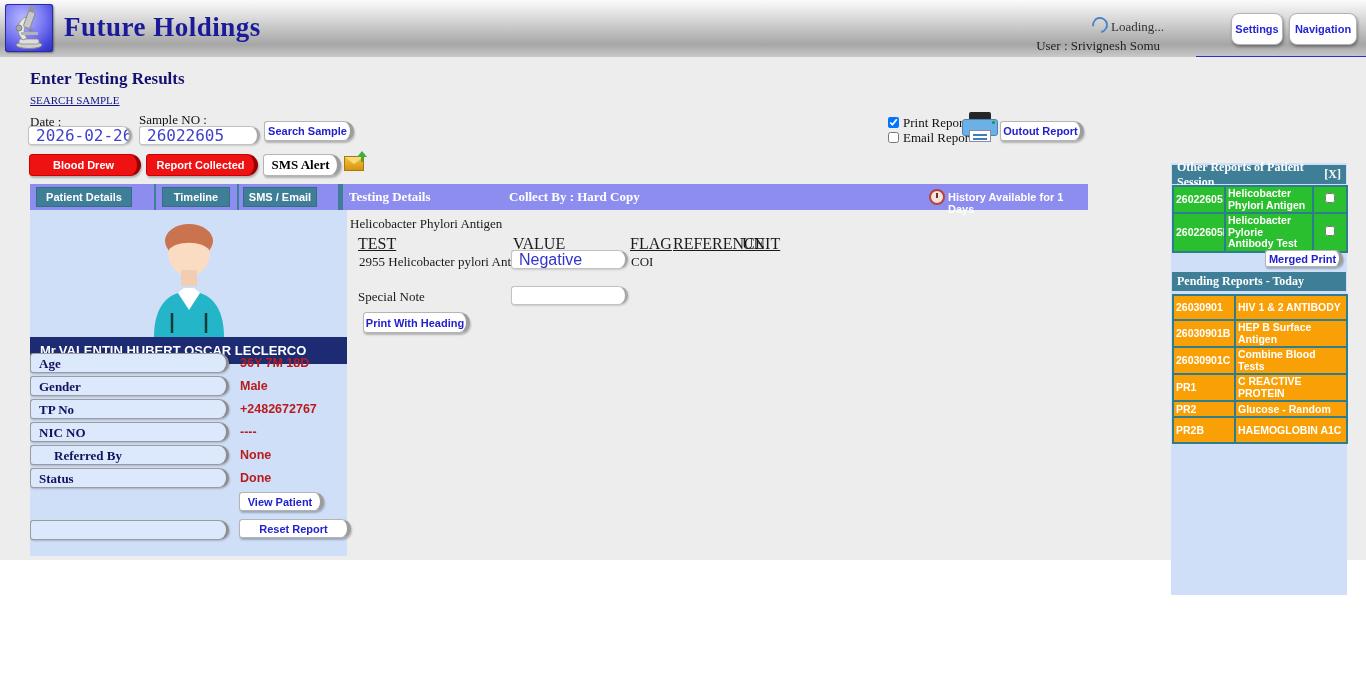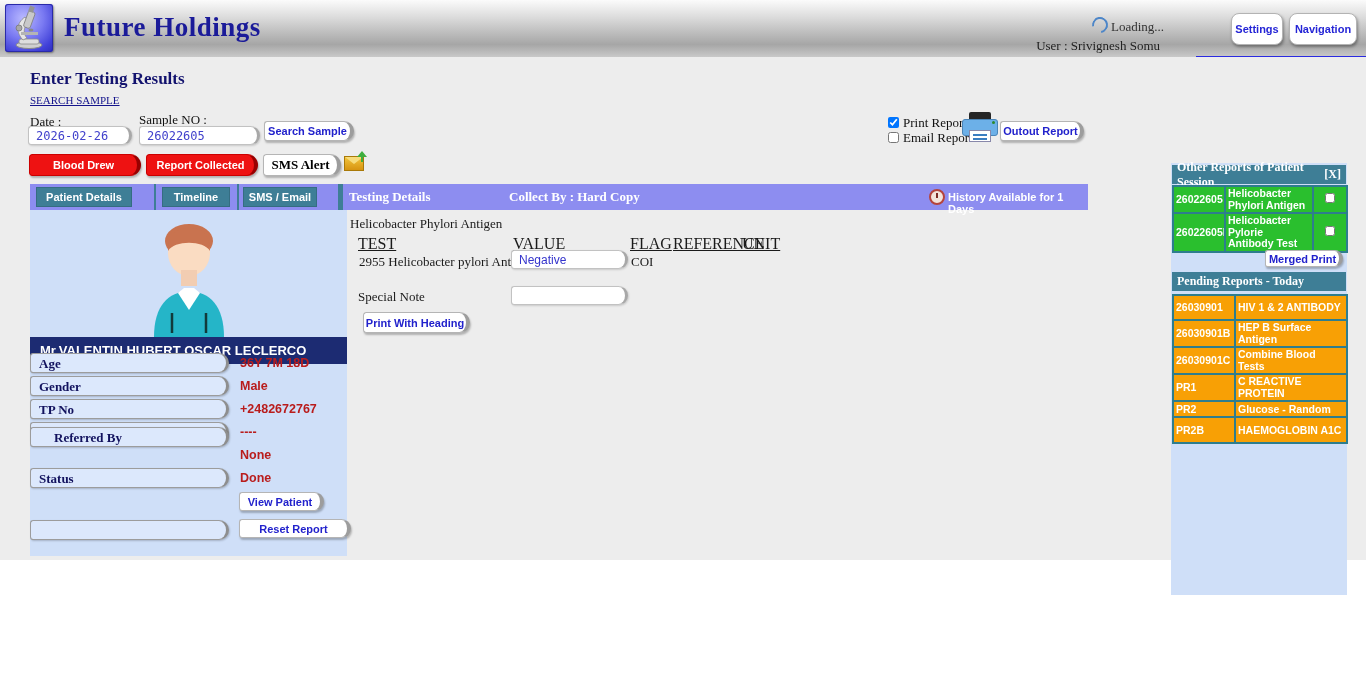--- a/index.html
+++ b/index.html
@@ -34,21 +34,21 @@
   
   .main-bg{left:0;top:57px;width:1366px;height:503px;background:#ededed;}
 
   .page-title{left:30px;top:69px;font-family:"Liberation Serif",serif;font-size:17px;
     font-weight:bold;color:#12126e;}
   .search-link{left:30px;top:94px;font-family:"Liberation Serif",serif;font-size:11px;
     color:#14148c;text-decoration:underline;cursor:pointer;}
 
   .form-label{font-family:"Liberation Serif",serif;font-size:13px;color:#111;}
   .pill-input{background:#fff;border:1px solid #c2c2c2;border-right:3px solid #a8a8a8;
-    border-radius:4px 12px 12px 4px;font-family:"DejaVu Sans Mono",monospace;font-size:12px;
+    border-radius:4px 12px 12px 4px;font-family:"DejaVu Sans Mono",monospace;font-size:16px;
     color:#4141cc;padding:0 0 0 7px;box-sizing:border-box;box-shadow:1px 1px 2px rgba(0,0,0,.15);}
   .pill-btn{background:#fff;border:1px solid #b5b5b5;border-right:4px solid #9d9d9d;
     border-radius:4px 12px 12px 4px;color:#2222cc;font-weight:bold;font-size:11px;
     font-family:"Liberation Sans",sans-serif;cursor:pointer;
     display:flex;align-items:center;justify-content:center;
     box-shadow:1px 2px 2px rgba(0,0,0,.25);box-sizing:border-box;}
   .red-btn{background:#ee1212;color:#ffffff;border-color:#c00;border-right-color:#900;}
   .white-btn-serif{color:#000;font-family:"Liberation Serif",serif;font-size:13px;}
 
   .cb{width:11px;height:11px;margin:0;}
@@ -216,21 +216,21 @@
 
     <div class="field-pill" style="top:166px;">Gender</div>
     <div class="field-value" style="top:169px;">Male</div>
 
     <div class="field-pill" style="top:189px;">TP No</div>
     <div class="field-value" style="top:192px;">+2482672767</div>
 
     <div class="field-pill" style="top:212px;">NIC NO</div>
     <div class="field-value" style="top:215px;">----</div>
 
-    <div class="field-pill" style="top:217px;padding-left:23px;">Referred By</div>
+    <div class="field-pill" style="top:235px;padding-left:23px;">Referred By</div>
     <div class="field-value" style="top:238px;">None</div>
 
     <div class="field-pill" style="top:258px;">Status</div>
     <div class="field-value" style="top:261px;">Done</div>
 
     <div class="pill-btn" style="position:absolute;left:209px;top:282px;width:85px;height:19px;">View Patient</div>
 
     <div class="field-pill" style="top:310px;"></div>
     <div class="pill-btn" style="position:absolute;left:209px;top:309px;width:112px;height:19px;">Reset Report</div>
   </div>

